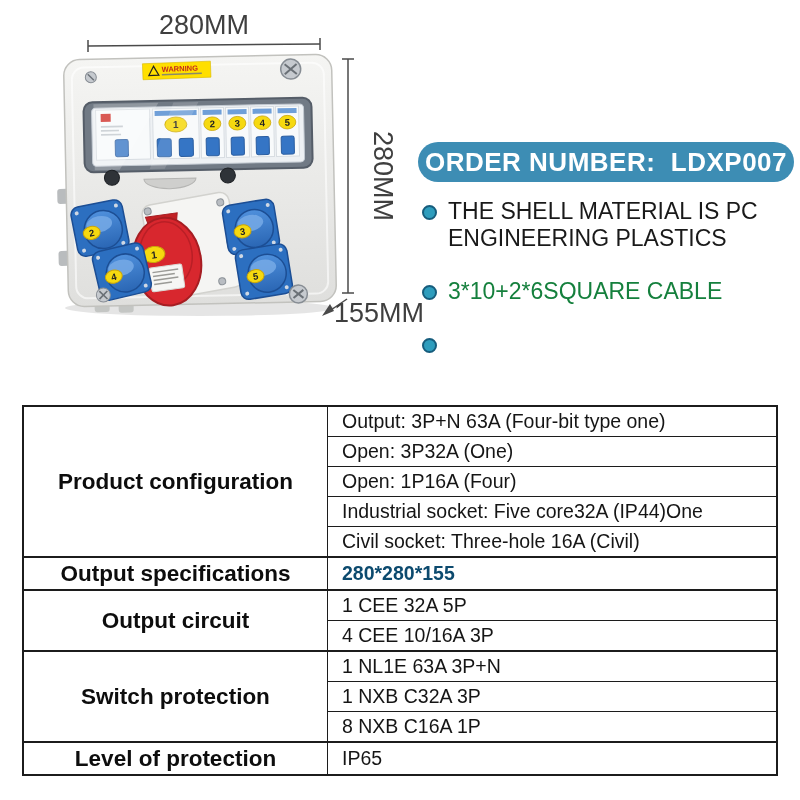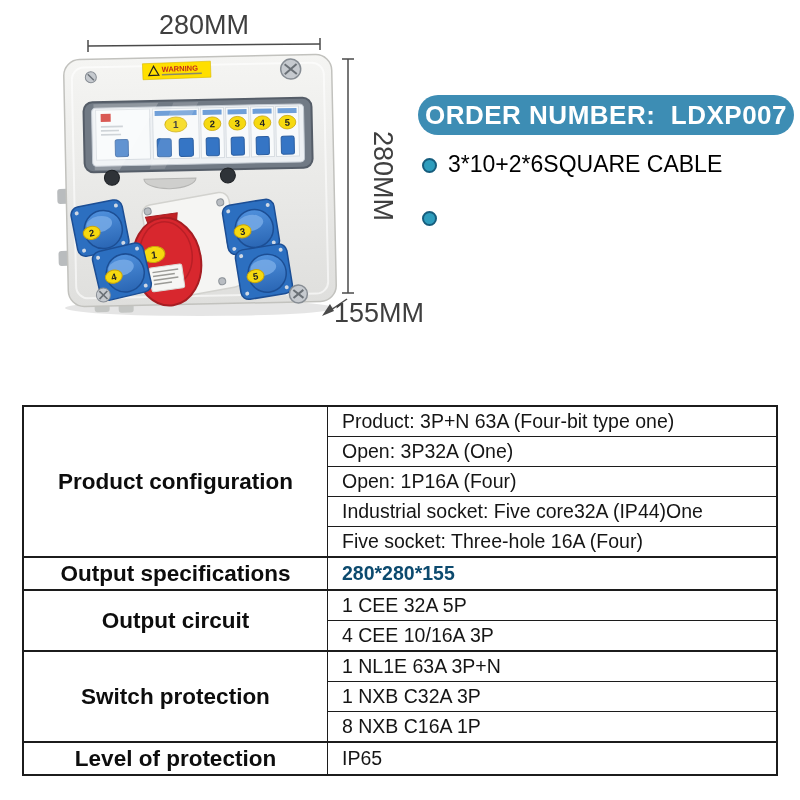--- a/index.html
+++ b/index.html
@@ -6,27 +6,27 @@
   #stage{position:relative;width:800px;height:800px;background:#ffffff;overflow:hidden;
          font-family:"Liberation Sans",sans-serif;}
 
   
   #photo{position:absolute;left:0;top:0;}
 
   
   #info{position:absolute;left:418px;top:95px;width:376px;}
   .badge{display:flex;align-items:center;justify-content:center;height:40px;width:100%;
          border-radius:24px;background:#3d8db4;color:#ffffff;font-size:26px;font-weight:bold;
-         letter-spacing:.5px;white-space:pre;}
+         letter-spacing:.5px;white-space:pre;margin-top:47px;}
   .bullets{list-style:none;margin:16px 0 0 0;padding:0;}
   .bullets li{display:flex;align-items:flex-start;margin:0 0 26px 0;}
   .dot{flex:0 0 auto;width:11px;height:11px;border-radius:50%;background:#2e9dbd;
        border:2px solid #165d7d;margin:7px 11px 0 4px;}
   .btext{font-size:23px;line-height:27px;color:#191919;max-width:330px;}
-  .teal .btext{color:#000000;}
+  .teal .btext{color:#15803d;}
 
   
   .spec{position:absolute;left:22px;top:405px;width:756px;border-collapse:collapse;
         table-layout:fixed;border:2.5px solid #1c1c1c;}
   .spec td{border:1.5px solid #1c1c1c;height:29px;overflow:hidden;white-space:nowrap;}
   .spec td.lbl{width:301px;text-align:center;font-weight:bold;font-size:22.5px;color:#0d0d0d;}
   .spec td.val{font-size:19.5px;color:#151515;padding:0 4px 0 14px;}
   .spec tr.g td{border-top:2.5px solid #1c1c1c;}
   .spec td.red{color:#0c4a6e;font-weight:bold;}
 </style>
@@ -239,47 +239,51 @@
       <path d="M322 316 L334 311 L330 304 Z" fill="#4a4a4a"></path>
     </g>
     <text x="334" y="322" font-size="27" fill="#3f3f3f" font-family="Liberation Sans,sans-serif">155MM</text>
   </svg>
 
   <div id="info">
     <div class="badge">
       <span>ORDER NUMBER:  LDXP007</span>
     </div>
     <ul class="bullets">
+      <li>
+        <span class="dot"></span>
+        <span class="btext">THE SHELL MATERIAL IS PC ENGINEERING PLASTICS</span>
+      </li>
       <li class="teal">
         <span class="dot"></span>
         <span class="btext">3*10+2*6SQUARE CABLE</span>
       </li>
       <li>
         <span class="dot"></span>
       </li>
     </ul>
   </div>
 
   <table class="spec">
     <tbody>
         <tr>
       <td class="lbl" rowspan="5">Product configuration</td>
-      <td class="val">Product: 3P+N 63A (Four-bit type one)</td>
+      <td class="val">Output: 3P+N 63A (Four-bit type one)</td>
     </tr>
     <tr>
           <td class="val">Open: 3P32A (One)</td>
         </tr>
     <tr>
           <td class="val">Open: 1P16A (Four)</td>
         </tr>
     <tr>
           <td class="val">Industrial socket: Five core32A (IP44)One</td>
         </tr>
     <tr>
-          <td class="val">Five socket: Three-hole 16A (Four)</td>
+          <td class="val">Civil socket: Three-hole 16A (Civil)</td>
         </tr>
 
     <tr class="g">
       <td class="lbl">Output specifications</td>
       <td class="val red">280*280*155</td>
     </tr>
 
     <tr class="g">
       <td class="lbl" rowspan="2">Output circuit</td>
       <td class="val">1 CEE 32A 5P</td>

